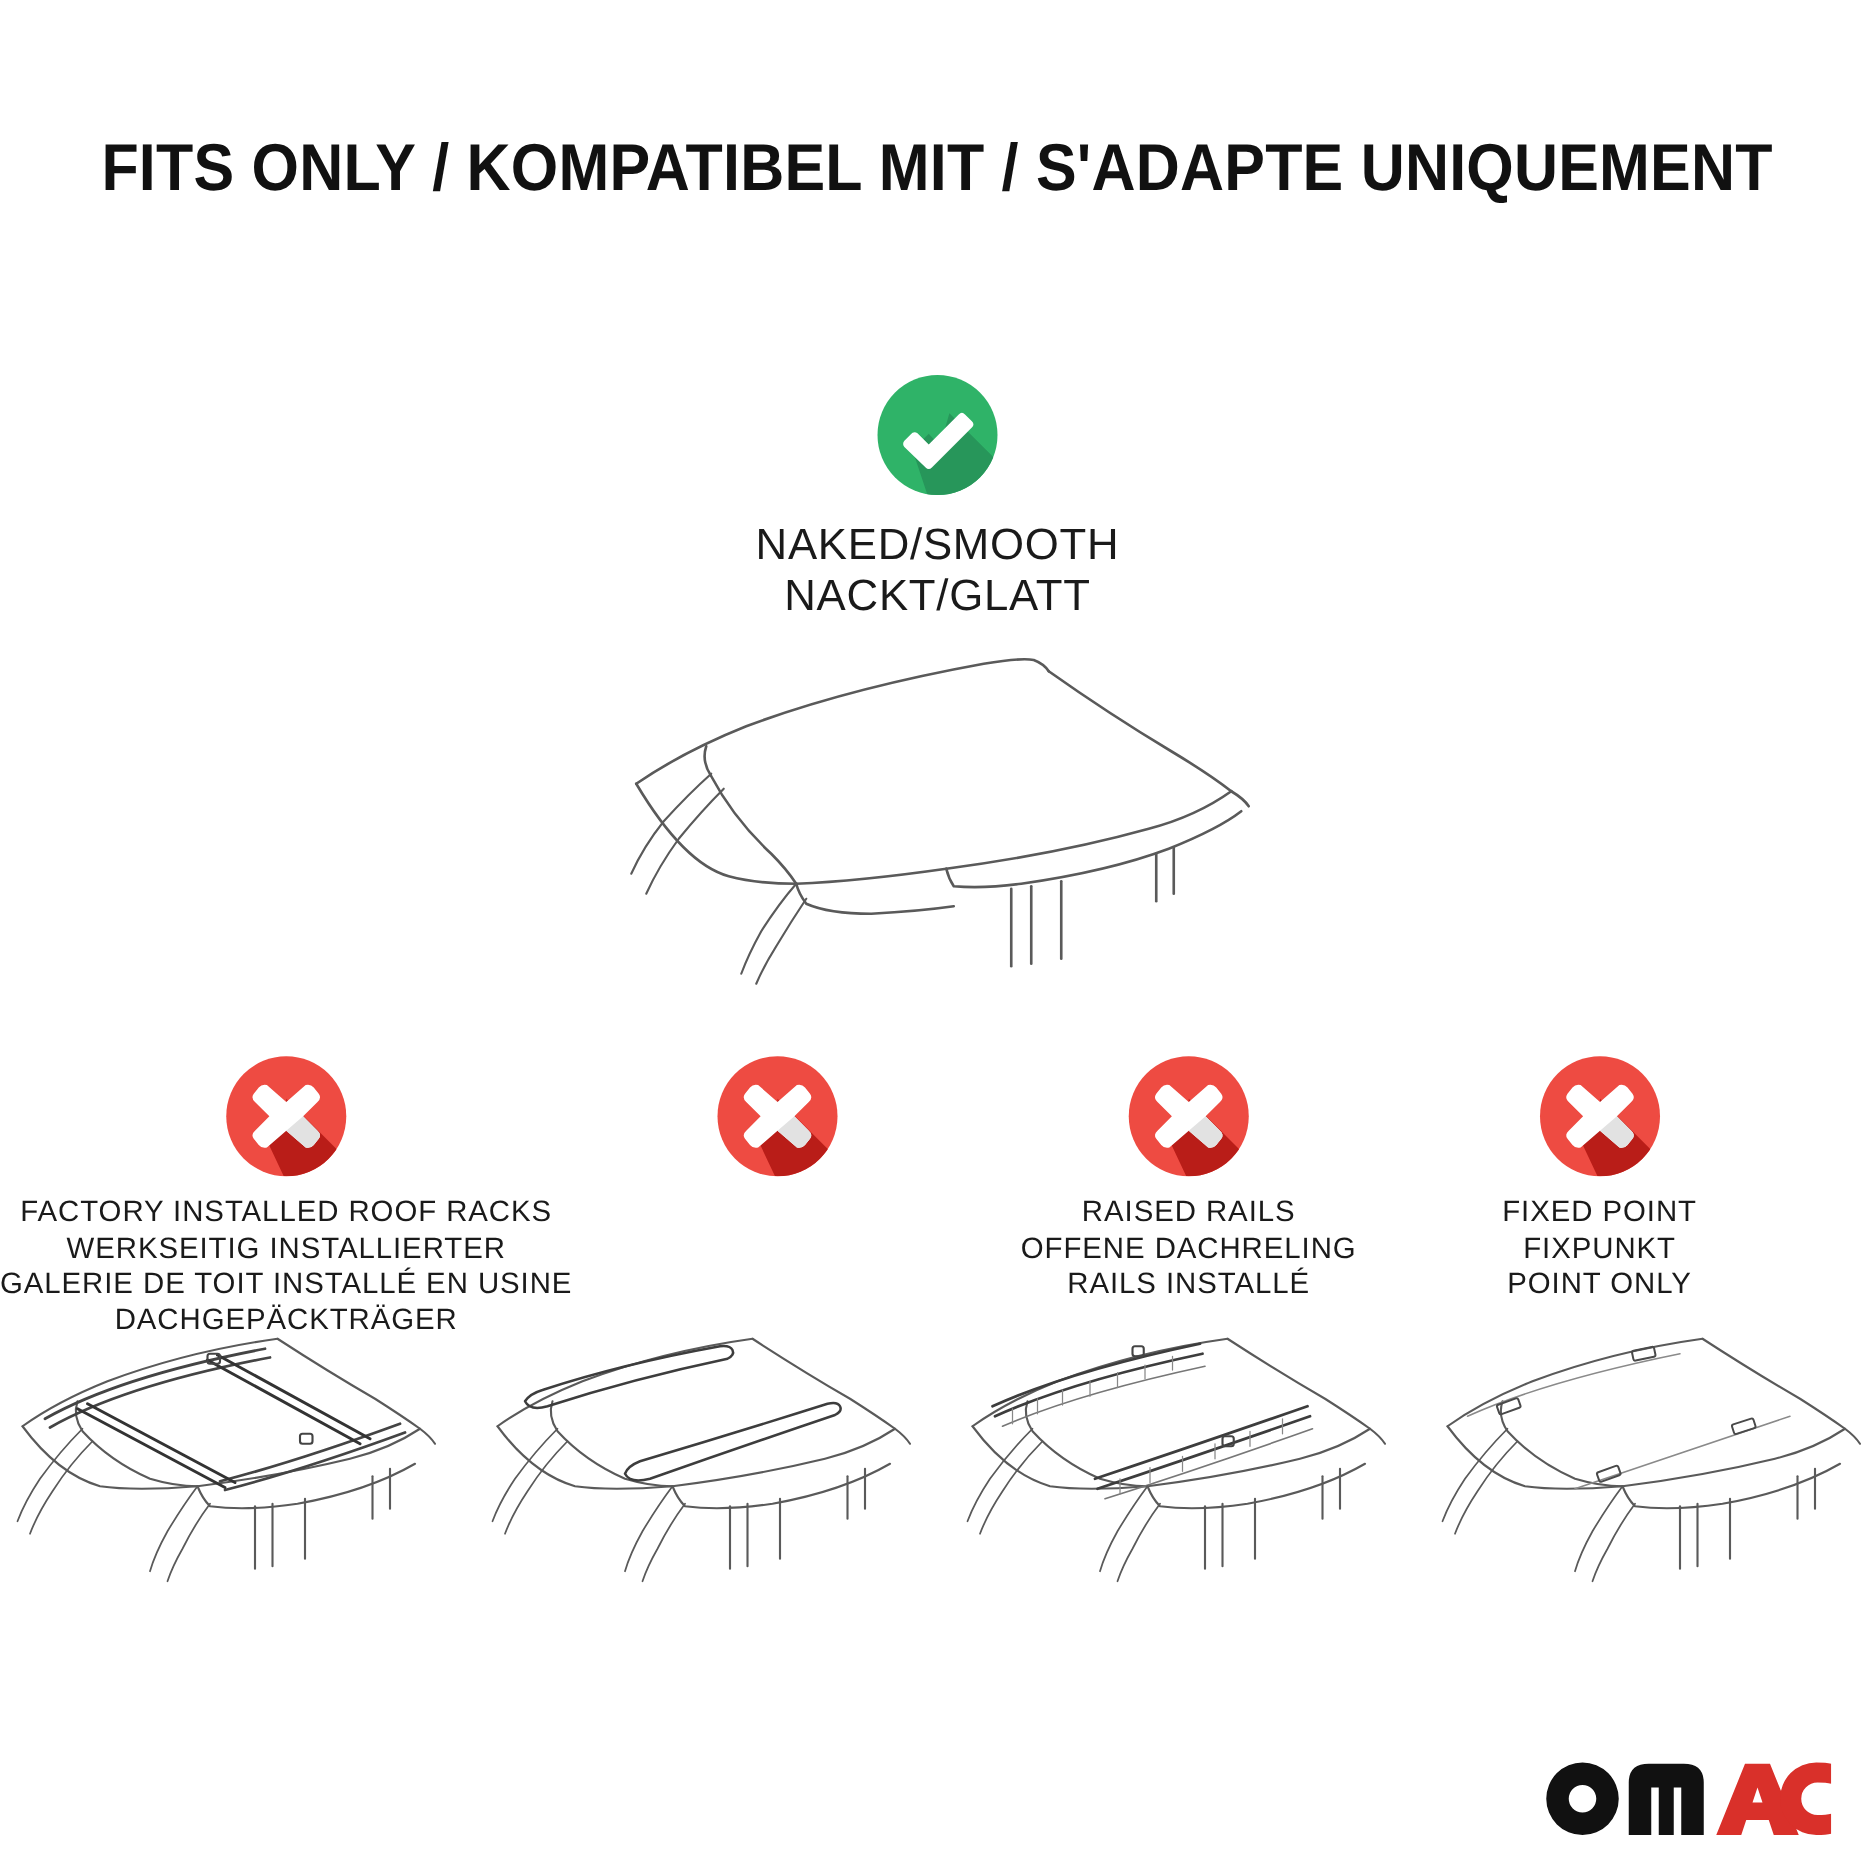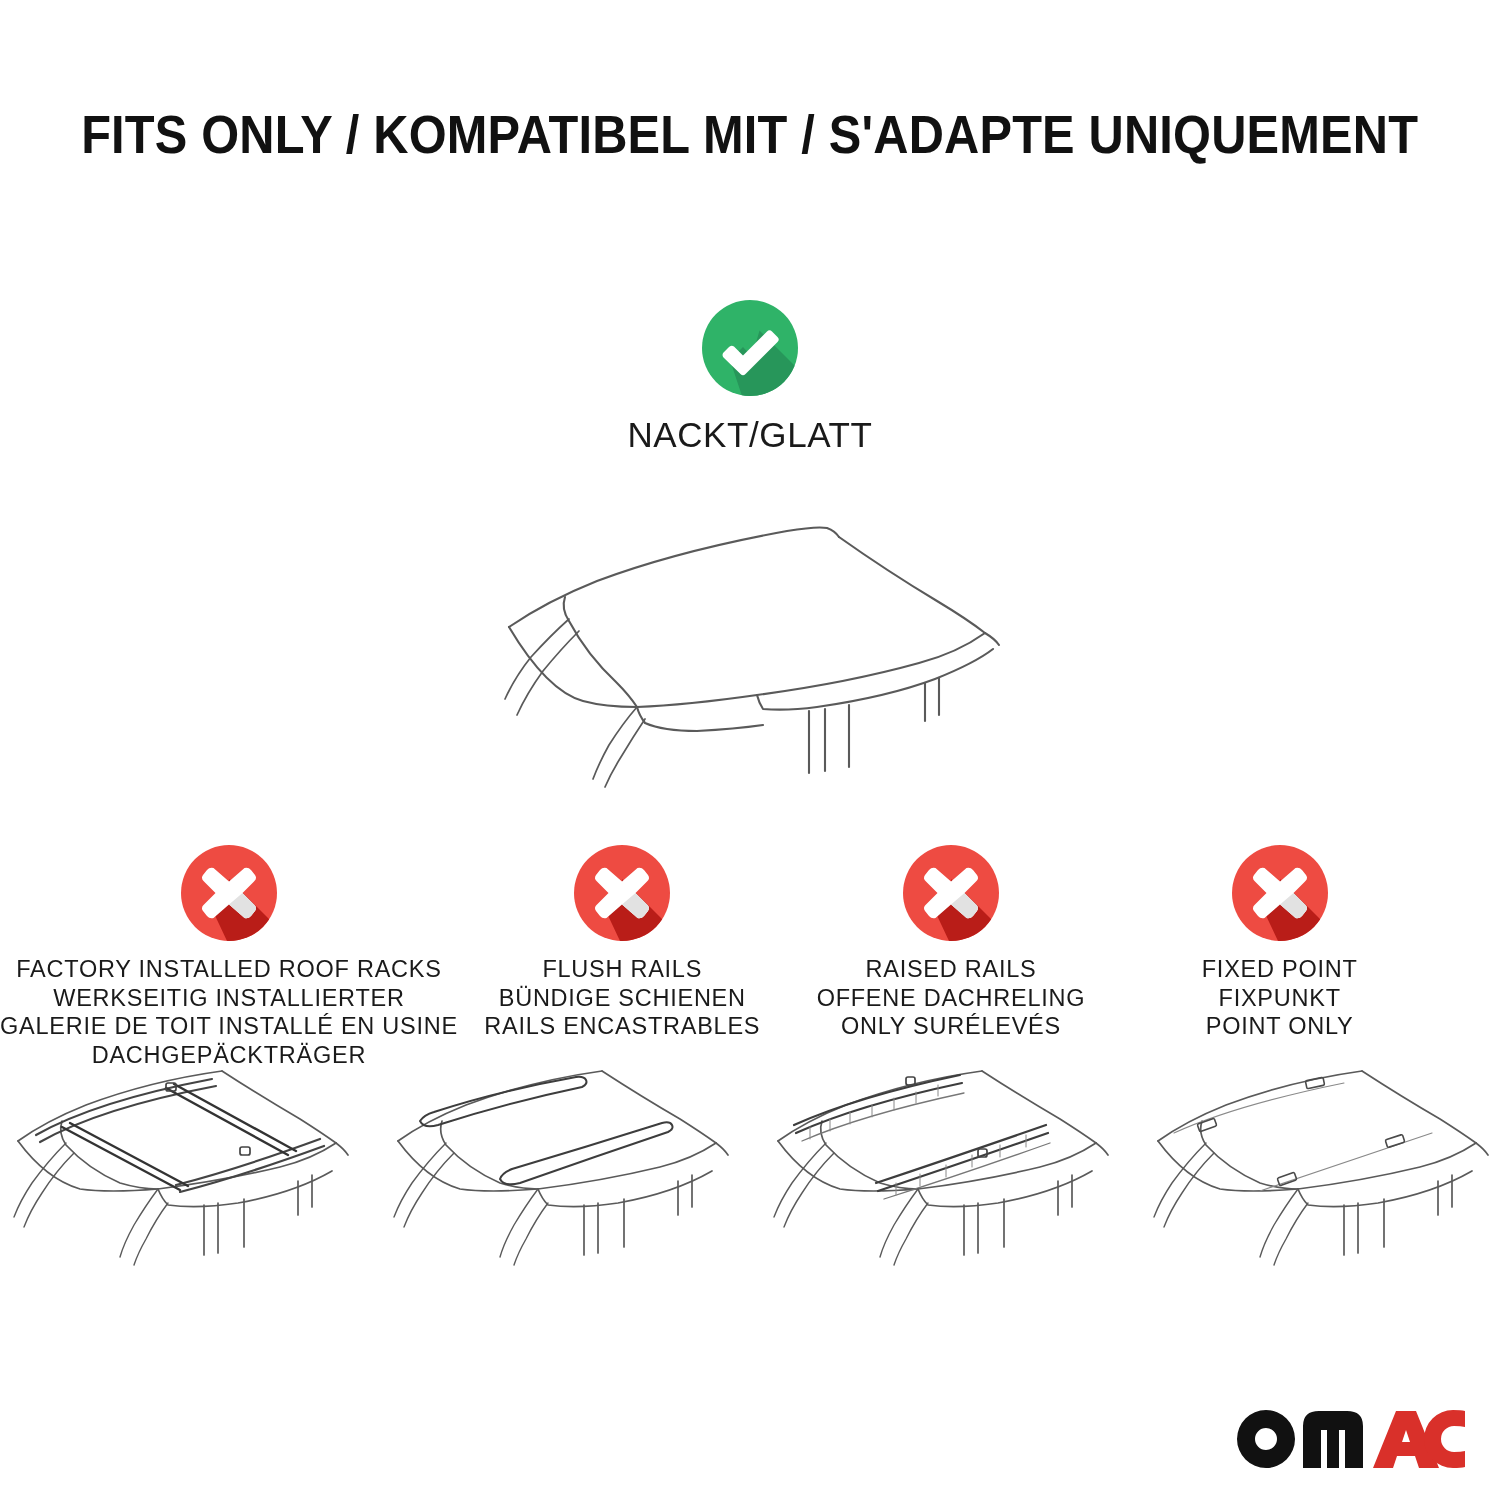--- a/index.html
+++ b/index.html
@@ -134,20 +134,21 @@
   <div class="icon-circle good">
     <svg class="shadow" viewBox="0 0 96 96">
       <path d="M57.5,30.5 L96,69 L96,96 L40,96 L28,60 L41,47 L50,57 Z" fill="#27965A"></path>
     </svg>
     <svg class="glyph" viewBox="0 0 96 96">
       <path d="M26.5,47.5 L21.5,52.5 Q19.5,55 21.5,57.5 L38.5,74 Q41,76.5 43.5,74 L75.5,42 Q78,39.5 75.5,37 L70,31.5 Q67.5,29 65,31.5 L41,55.5 L32,46.5 Q29,44.5 26.5,47.5 Z" fill="#ffffff"></path>
     </svg>
   </div>
 
   <div class="good-labels">
+    <div>NAKED/SMOOTH</div>
     <div>NACKT/GLATT</div>
   </div>
 </div>
 
 <svg class="naked-roof" viewBox="0 0 540 290">
   <g fill="none" stroke="#5a5a5a" stroke-width="2.1" stroke-linecap="round" stroke-linejoin="round">
 
     <path d="M22,112 Q60,86 110,66 Q190,36 300,16 Q330,11 340,13 Q348,16 352,22"></path>
     <path d="M352,22 Q400,56 450,86 Q480,104 498,118"></path>
     <path d="M498,118 Q470,138 432,148 Q360,168 270,180"></path>
@@ -196,41 +197,36 @@
   <div class="bad-col">
     <div class="icon-circle bad">
       <svg class="shadow" viewBox="0 0 96 96">
         <path d="M48,34 L96,82 L96,96 L46,96 L30,62 L48,48 Z" fill="#B91D18"></path>
       </svg>
       <svg class="glyph" viewBox="0 0 96 96">
         <path d="M32.5,23 Q28.5,22 26,25 L22,30 Q19.5,33.5 23,36.5 L34.5,48 L23,59.5 Q19.5,62.5 22,66 L26,71 Q28.5,74 32.5,73 L48,59.5 L63.5,73 Q67.5,74 70,71 L74,66 Q76.5,62.5 73,59.5 L61.5,48 L73,36.5 Q76.5,33.5 74,30 L70,25 Q67.5,22 63.5,23 L48,36.5 Z" fill="#ffffff"></path>
         <path d="M48,59.5 L63.5,73 Q67.5,74 70,71 L74,66 Q76.5,62.5 73,59.5 L61.5,48 Z" fill="#e2e2e2"></path>
       </svg>
     </div>
-    <div class="bad-labels">
-      <div>FLUSH RAILS</div>
-      <div>BÜNDIGE SCHIENEN</div>
-      <div>RAILS ENCASTRABLES</div>
-    </div>
   </div>
 
   <div class="bad-col">
     <div class="icon-circle bad">
       <svg class="shadow" viewBox="0 0 96 96">
         <path d="M48,34 L96,82 L96,96 L46,96 L30,62 L48,48 Z" fill="#B91D18"></path>
       </svg>
       <svg class="glyph" viewBox="0 0 96 96">
         <path d="M32.5,23 Q28.5,22 26,25 L22,30 Q19.5,33.5 23,36.5 L34.5,48 L23,59.5 Q19.5,62.5 22,66 L26,71 Q28.5,74 32.5,73 L48,59.5 L63.5,73 Q67.5,74 70,71 L74,66 Q76.5,62.5 73,59.5 L61.5,48 L73,36.5 Q76.5,33.5 74,30 L70,25 Q67.5,22 63.5,23 L48,36.5 Z" fill="#ffffff"></path>
         <path d="M48,59.5 L63.5,73 Q67.5,74 70,71 L74,66 Q76.5,62.5 73,59.5 L61.5,48 Z" fill="#e2e2e2"></path>
       </svg>
     </div>
     <div class="bad-labels">
       <div>RAISED RAILS</div>
       <div>OFFENE DACHRELING</div>
-      <div>ONLY SURÉLEVÉS</div>
+      <div>RAILS INSTALLÉ</div>
     </div>
   </div>
 
   <div class="bad-col">
     <div class="icon-circle bad">
       <svg class="shadow" viewBox="0 0 96 96">
         <path d="M48,34 L96,82 L96,96 L46,96 L30,62 L48,48 Z" fill="#B91D18"></path>
       </svg>
       <svg class="glyph" viewBox="0 0 96 96">
         <path d="M32.5,23 Q28.5,22 26,25 L22,30 Q19.5,33.5 23,36.5 L34.5,48 L23,59.5 Q19.5,62.5 22,66 L26,71 Q28.5,74 32.5,73 L48,59.5 L63.5,73 Q67.5,74 70,71 L74,66 Q76.5,62.5 73,59.5 L61.5,48 L73,36.5 Q76.5,33.5 74,30 L70,25 Q67.5,22 63.5,23 L48,36.5 Z" fill="#ffffff"></path>

